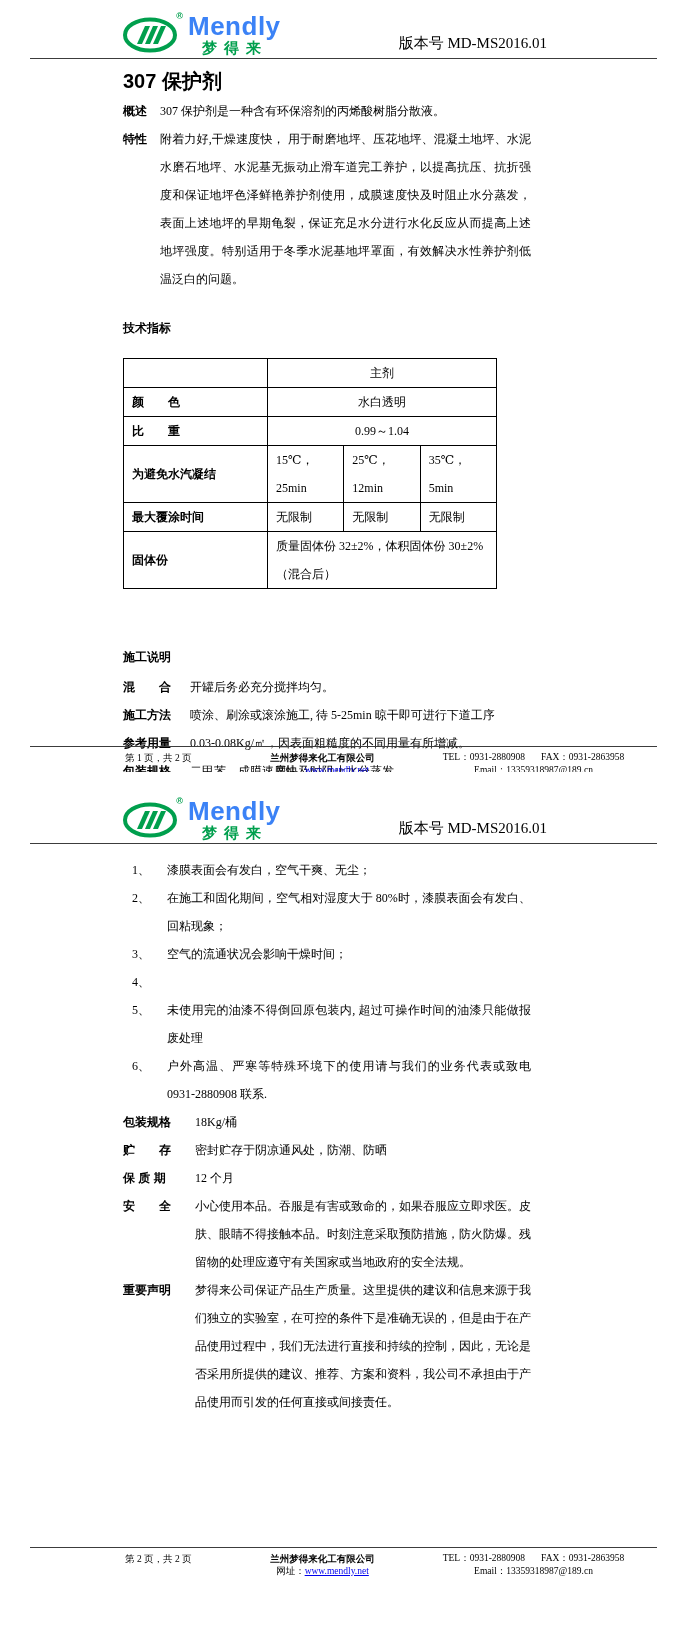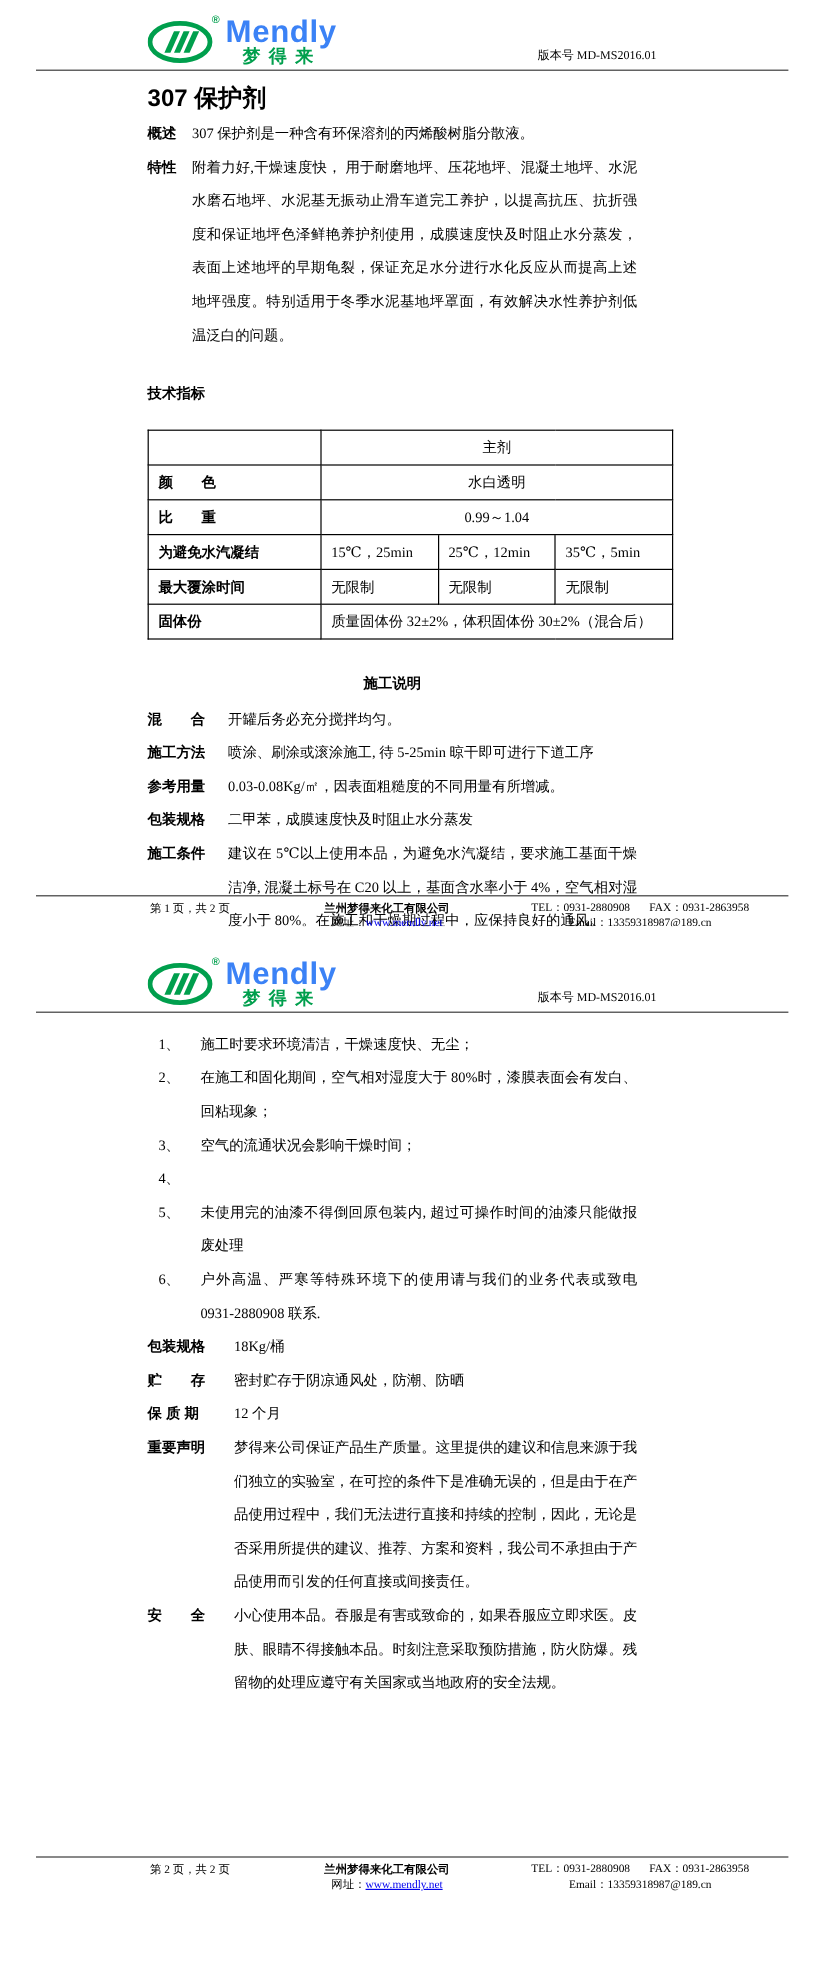--- a/index.html
+++ b/index.html
@@ -30,21 +30,21 @@
   .logo-text { margin-left: 3px; line-height: 1; }
   .logo-en {
     font-family: "Liberation Sans", "DejaVu Sans", sans-serif;
     font-weight: 900; font-size: 26px; color: #3b82f6; letter-spacing: 0.5px;
   }
   .logo-cn {
     font-family: "Liberation Sans", "DejaVu Sans", sans-serif;
     font-weight: bold; font-size: 15px; color: #009f4d; letter-spacing: 7px;
     margin-top: 1px; margin-left: 14px; white-space: nowrap;
   }
-  .version { font-size: 10px; padding-bottom: 2px; white-space: nowrap; }
+  .version { font-size: 15px; padding-bottom: 2px; white-space: nowrap; }
   .hrule { border: none; border-top: 1.5px solid #3c3c3c; margin: 3px 30px 0 30px; }
 
   
   .doc-title {
     font-family: "Liberation Sans", sans-serif; font-weight: bold;
     font-size: 20px; margin: 9px 0 2px 123px;
   }
   .content { margin-left: 123px; width: 408px; font-size: 12px; line-height: 28px; }
   .kv { display: flex; }
   .kv .k {
@@ -54,26 +54,26 @@
   .k-narrow { flex: 0 0 37px; }
   .k-wide   { flex: 0 0 67px; }
   .k-wide2  { flex: 0 0 72px; }
   .kv .v { flex: 1; text-align: justify; }
 
   .sec-h {
     font-family: "Liberation Sans", sans-serif; font-weight: bold;
     font-size: 12px; line-height: 16px;
   }
   .sec-h.tech { margin-top: 27px; }
-  .sec-h.constr { margin-top: 28px; margin-bottom: 8px; text-align: center; }
+  .sec-h.constr { margin-top: 60px; margin-bottom: 8px; }
   .sec-h.notes { margin-top: 12px; margin-bottom: 6px; }
 
   
   table.spec {
-    border-collapse: collapse; width: 438px; margin-top: 22px;
+    border-collapse: collapse; width: 374px; margin-top: 22px;
     font-size: 12px; table-layout: fixed;
   }
   table.spec td { border: 1px solid #000; height: 25px; padding: 0 8px; }
   table.spec td.c1 { width: 144px; font-family: "Liberation Sans", sans-serif; font-weight: bold; }
   table.spec td.center { text-align: center; }
 
   
   .note { display: flex; }
   .note .n { flex: 0 0 44px; padding-left: 9px; }
   .note .t { flex: 1; text-align: justify; }
@@ -230,21 +230,21 @@
       </div>
       <div class="version">版本号 MD-MS2016.01</div>
     </div>
     <hr class="hrule">
   </div>
 
   <div class="content" style="margin-top:12px;">
 
     <div class="note">
       <span class="n">1、</span>
-      <span class="t">施工时要求环境清洁，干燥速度快、无尘；</span>
+      <span class="t">漆膜表面会有发白，空气干爽、无尘；</span>
     </div>
     <div class="note">
       <span class="n">2、</span>
       <span class="t">在施工和固化期间，空气相对湿度大于 80%时，漆膜表面会有发白、回粘现象；</span>
     </div>
     <div class="note">
       <span class="n">3、</span>
       <span class="t">空气的流通状况会影响干燥时间；</span>
     </div>
     <div class="note">
@@ -265,26 +265,26 @@
     </div>
     <div class="kv">
       <span class="k k-wide2">贮　　存</span>
       <span class="v">密封贮存于阴凉通风处，防潮、防晒</span>
     </div>
     <div class="kv">
       <span class="k k-wide2">保 质 期</span>
       <span class="v">12 个月</span>
     </div>
     <div class="kv">
+      <span class="k k-wide2">安　　全</span>
+      <span class="v">小心使用本品。吞服是有害或致命的，如果吞服应立即求医。皮肤、眼睛不得接触本品。时刻注意采取预防措施，防火防爆。残留物的处理应遵守有关国家或当地政府的安全法规。</span>
+    </div>
+    <div class="kv">
       <span class="k k-wide2">重要声明</span>
       <span class="v">梦得来公司保证产品生产质量。这里提供的建议和信息来源于我们独立的实验室，在可控的条件下是准确无误的，但是由于在产品使用过程中，我们无法进行直接和持续的控制，因此，无论是否采用所提供的建议、推荐、方案和资料，我公司不承担由于产品使用而引发的任何直接或间接责任。</span>
-    </div>
-    <div class="kv">
-      <span class="k k-wide2">安　　全</span>
-      <span class="v">小心使用本品。吞服是有害或致命的，如果吞服应立即求医。皮肤、眼睛不得接触本品。时刻注意采取预防措施，防火防爆。残留物的处理应遵守有关国家或当地政府的安全法规。</span>
     </div>
   </div>
 
   <div class="footer">
     <div class="f-flex">
       <div class="f-page">第 2 页，共 2 页</div>
       <div class="f-mid">
         <div class="f-company">兰州梦得来化工有限公司</div>
         <div>
           <span>网址：</span><a class="weblink" href="#">www.mendly.net</a>

